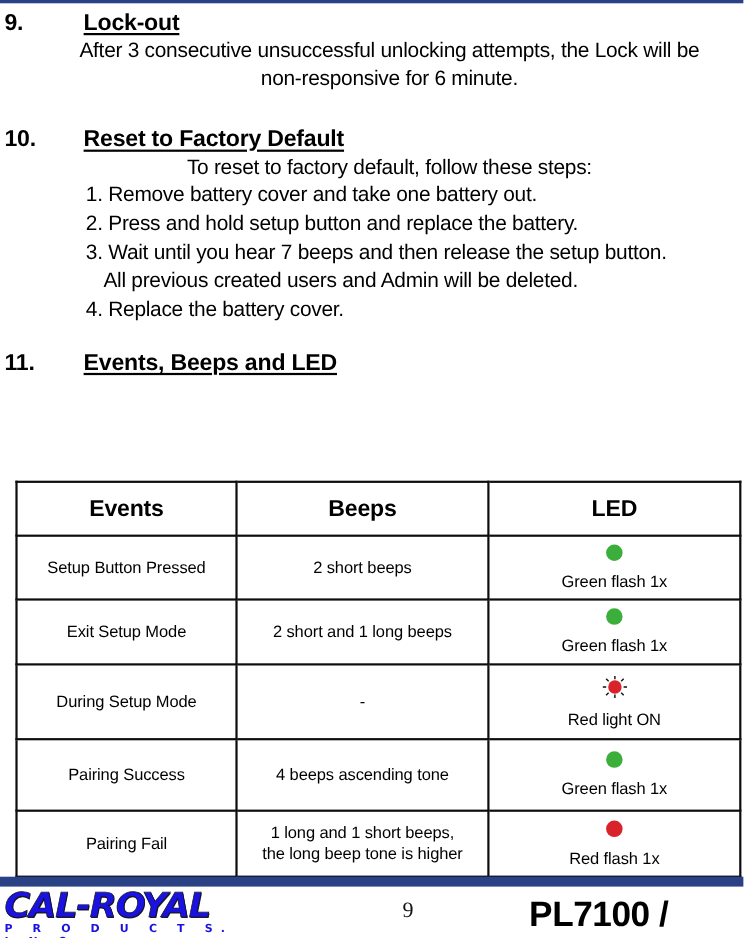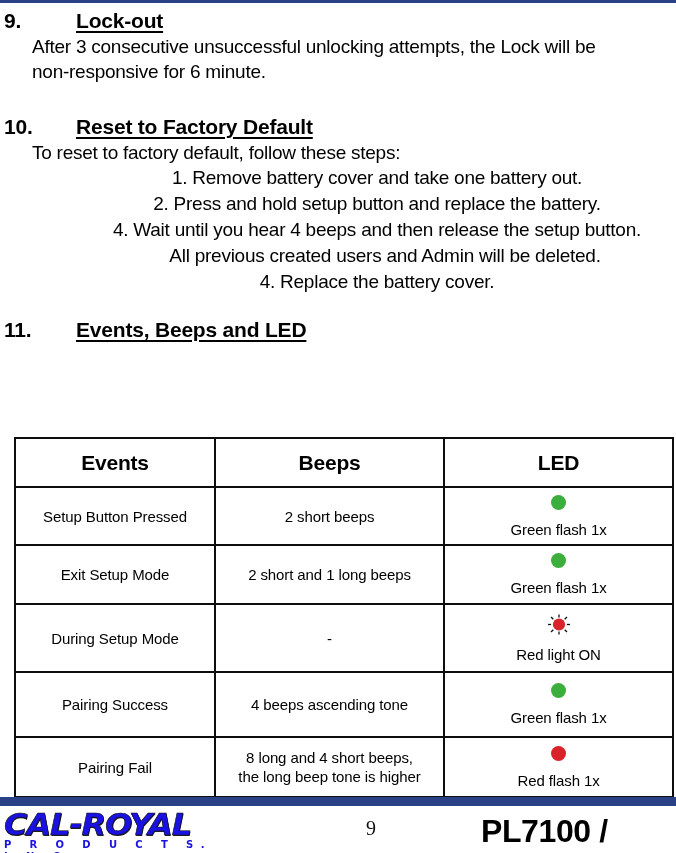--- a/index.html
+++ b/index.html
@@ -64,28 +64,28 @@
   }
 
   .body-text {
     font-size: 19px;
     line-height: 25px;
     padding-left: 32px;
     letter-spacing: -0.25px;
   }
   .body-text p {
     margin: 0;
+    text-align: center;
   }
 
   .steps {
     font-size: 19px;
     line-height: 26px;
     padding-left: 78px;
     letter-spacing: -0.25px;
-    text-align: center;
   }
   .steps .step {
     margin: 0;
     white-space: nowrap;
   }
   .steps .step-cont {
     margin: 0;
     padding-left: 16px;
     white-space: nowrap;
   }
@@ -254,21 +254,21 @@
     <div class="section-head">
       <span class="section-num">10.</span>
       <span class="section-title">Reset to Factory Default</span>
     </div>
     <div class="body-text">
       <p>To reset to factory default, follow these steps:</p>
     </div>
     <div class="steps">
       <p class="step">1. Remove battery cover and take one battery out.</p>
       <p class="step">2. Press and hold setup button and replace the battery.</p>
-      <p class="step">4. Wait until you hear 4 beeps and then release the setup button.</p>
+      <p class="step">3. Wait until you hear 7 beeps and then release the setup button.</p>
       <p class="step-cont">All previous created users and Admin will be deleted.</p>
       <p class="step">4. Replace the battery cover.</p>
     </div>
 
     <div class="gap-md"></div>
 
     <div class="section-head">
       <span class="section-num">11.</span>
       <span class="section-title">Events, Beeps and LED</span>
     </div>
@@ -345,21 +345,21 @@
             <span class="led-cell">
               <span class="led-dot green"></span>
               <span class="led-label">Green flash 1x</span>
             </span>
           </td>
         </tr>
 
         <tr class="row-5">
           <td>Pairing Fail</td>
           <td>
-            <span class="beeps-two-line">8 long and 4 short beeps,</span>
+            <span class="beeps-two-line">1 long and 1 short beeps,</span>
             <span class="beeps-two-line">the long beep tone is higher</span>
           </td>
           <td>
             <span class="led-cell">
               <span class="led-dot red"></span>
               <span class="led-label">Red flash 1x</span>
             </span>
           </td>
         </tr>
 

